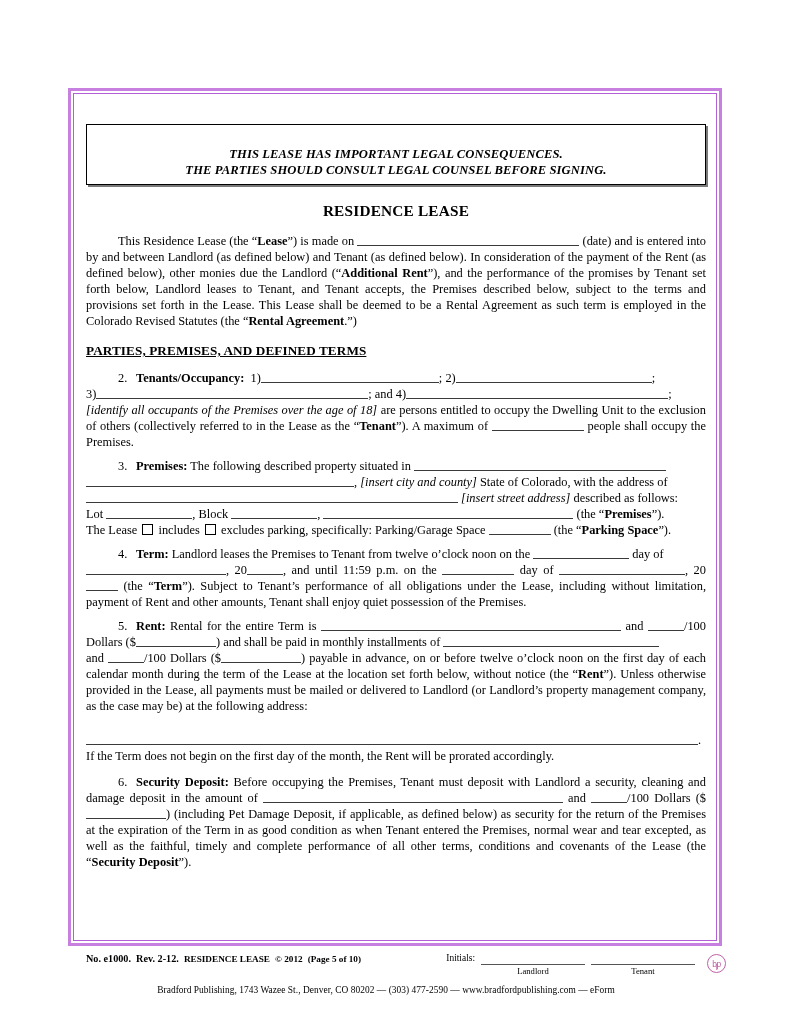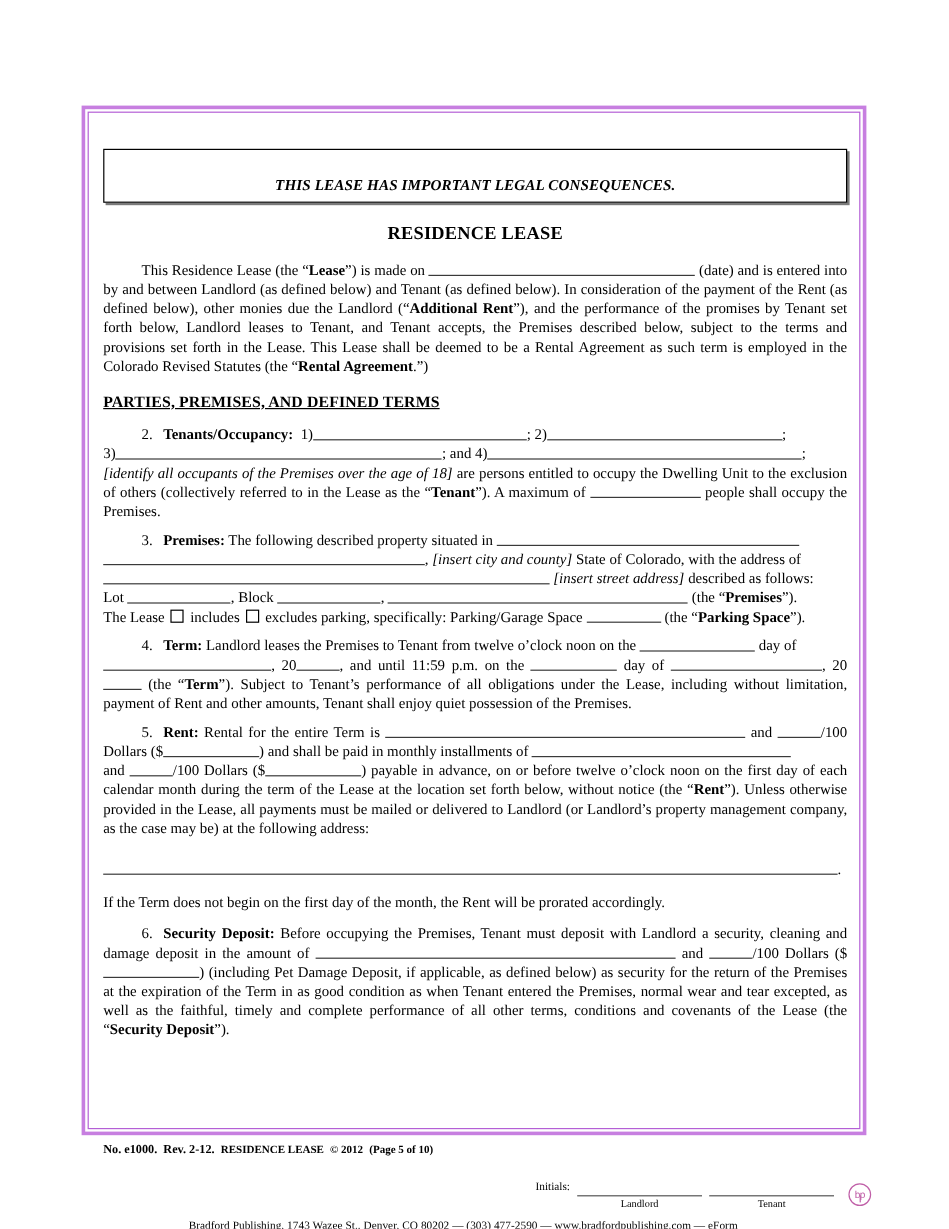--- a/index.html
+++ b/index.html
@@ -127,21 +127,20 @@
     white-space: nowrap;
     padding-top: 1px;
   }
   .footer-left .small-caps { font-size: 9.2px; }
   .footer-initials {
     display: flex;
     align-items: flex-start;
     font-size: 9.4px;
     gap: 6px;
     padding-top: 1px;
-    margin-top: 32px;
   }
   .init-label { padding-top: 0px; }
   .init-pair { text-align: center; }
   .init-line {
     display: block;
     width: 104px;
     border-bottom: 1px solid #555;
     height: 11px;
   }
   .init-cap {
@@ -188,20 +187,21 @@
 </style>
 </head>
 <body>
 
 <div class="page-frame"></div>
 
 <div class="content">
 
   <div class="warning-box">
     <span class="wl">THIS LEASE HAS IMPORTANT LEGAL CONSEQUENCES.</span>
+    <span class="wl">THE PARTIES SHOULD CONSULT LEGAL COUNSEL BEFORE SIGNING.</span>
   </div>
 
   <div class="doc-title">RESIDENCE LEASE</div>
 
   <p class="para"><span class="indent"></span><span>This Residence Lease (the “</span><b>Lease</b><span>”) is made on </span><span class="blank" style="width:222px"></span><span> (date) and is entered into by and between Landlord (as defined below) and Tenant (as defined below). In consideration of the payment of the Rent (as defined below), other monies due the Landlord (“</span><b>Additional Rent</b><span>”), and the performance of the promises by Tenant set forth below, Landlord leases to Tenant, and Tenant accepts, the Premises described below, subject to the terms and provisions set forth in the Lease. This Lease shall be deemed to be a Rental Agreement as such term is employed in the Colorado Revised Statutes (the “</span><b>Rental Agreement</b><span>.”)</span></p>
 
   <div class="section-heading">PARTIES, PREMISES, AND DEFINED TERMS</div>
 
 
   <p class="para"><span class="indent"></span><span class="num">2.</span><b>Tenants/Occupancy:</b>&nbsp; <span>1)</span><span class="blank" style="width:178px"></span><span>; 2)</span><span class="blank" style="width:196px"></span><span>;</span><br><span>3)</span><span class="blank" style="width:272px"></span><span>; and 4)</span><span class="blank" style="width:262px"></span><span>;</span><br><i>[identify all occupants of the Premises over the age of 18]</i><span> are persons entitled to occupy the Dwelling Unit to the exclusion of others (collectively referred to in the Lease as the “</span><b>Tenant</b><span>”). A maximum of </span><span class="blank" style="width:92px"></span><span> people shall occupy the Premises.</span></p>
@@ -210,21 +210,21 @@
 
   <p class="para"><span class="indent"></span><span class="num">4.</span><b>Term:</b><span> Landlord leases the Premises to Tenant from twelve o’clock noon on the </span><span class="blank" style="width:96px"></span><span> day of </span><br><span class="blank" style="width:140px"></span><span>, 20</span><span class="blank" style="width:36px"></span><span>, and until 11:59 p.m. on the </span><span class="blank" style="width:72px"></span><span> day of </span><span class="blank" style="width:126px"></span><span>, 20</span><span class="blank" style="width:32px"></span><span> (the “</span><b>Term</b><span>”). Subject to Tenant’s performance of all obligations under the Lease, including without limitation, payment of Rent and other amounts, Tenant shall enjoy quiet possession of the Premises.</span></p>
 
   <p class="para"><span class="indent"></span><span class="num">5.</span><b>Rent:</b><span> Rental for the entire Term is </span><span class="blank" style="width:300px"></span><span> and </span><span class="blank" style="width:36px"></span><span>/100 Dollars ($</span><span class="blank" style="width:80px"></span><span>) and shall be paid in monthly installments of </span><span class="blank" style="width:216px"></span><br><span>and </span><span class="blank" style="width:36px"></span><span>/100 Dollars ($</span><span class="blank" style="width:80px"></span><span>) payable in advance, on or before twelve o’clock noon on the first day of each calendar month during the term of the Lease at the location set forth below, without notice (the “</span><b>Rent</b><span>”). Unless otherwise provided in the Lease, all payments must be mailed or delivered to Landlord (or Landlord’s property management company, as the case may be) at the following address:</span></p>
 
   <div style="height:18px"></div>
   <div style="position:relative">
     <span class="blank" style="width:612px"></span><span>.</span>
   </div>
 
-  <p class="para" style="margin-top:12px">If the Term does not begin on the first day of the month, the Rent will be prorated accordingly.</p>
+  <p class="para" style="">If the Term does not begin on the first day of the month, the Rent will be prorated accordingly.</p>
 
   <p class="para" style="margin-top:10px"><span class="indent"></span><span class="num">6.</span><b>Security Deposit:</b><span> Before occupying the Premises, Tenant must deposit with Landlord a security, cleaning and damage deposit in the amount of </span><span class="blank" style="width:300px"></span><span> and </span><span class="blank" style="width:36px"></span><span>/100 Dollars ($</span><span class="blank" style="width:80px"></span><span>) (including Pet Damage Deposit, if applicable, as defined below) as security for the return of the Premises at the expiration of the Term in as good condition as when Tenant entered the Premises, normal wear and tear excepted, as well as the faithful, timely and complete performance of all other terms, conditions and covenants of the Lease (the “</span><b>Security Deposit</b><span>”).</span></p>
 
 </div>
 
 <div class="footer">
   <div class="footer-row">
     <div class="footer-left">
       <span>No. e1000.</span>&nbsp;
       <span>Rev. 2-12.</span>&nbsp;

